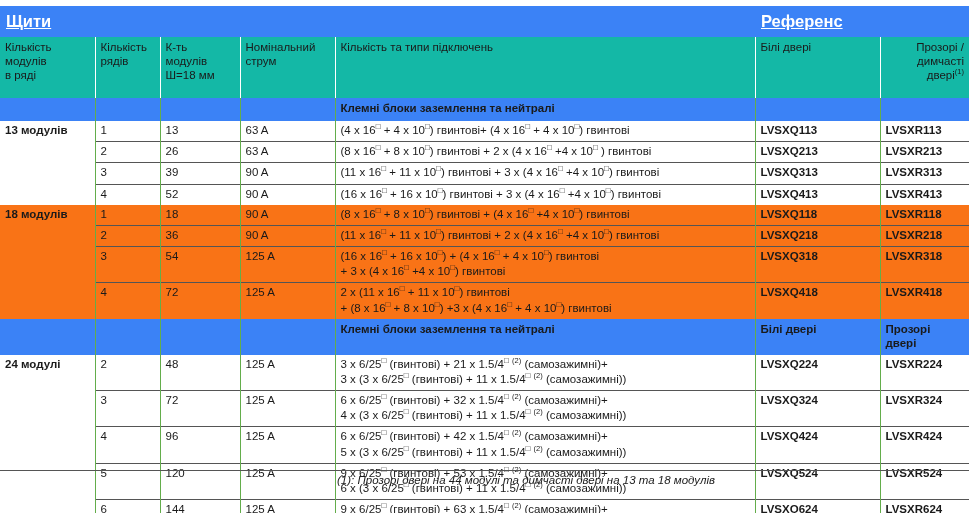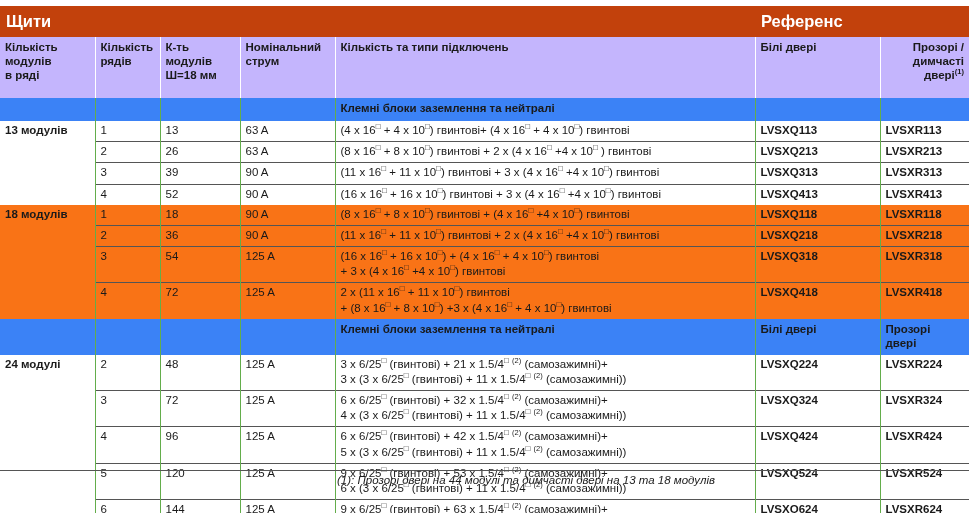--- a/index.html
+++ b/index.html
@@ -34,35 +34,36 @@
   col.c0 { width: 95px; }
   col.c1 { width: 65px; }
   col.c2 { width: 80px; }
   col.c3 { width: 95px; }
   col.c4 { width: 420px; }
   col.c5 { width: 125px; }
   col.c6 { width: 89px; }
 
   
   tr.title-row td {
-    background: #c2410c;
+    background: #3b82f6;
     color: #ffffff;
     font-weight: bold;
     font-size: 16.5px;
     padding: 3px 6px 4px 6px;
     height: 24px;
     vertical-align: middle;
     border: none;
+    text-decoration: underline;
   }
   td.title-blank { background: #4da343; }
 
   
   tr.subhead td {
-    background: #c4b5fd;
-    font-weight: bold;
+    background: #14b8a6;
+    font-weight: normal;
     font-size: 11.5px;
     line-height: 1.2;
     padding: 4px 5px 5px 5px;
     vertical-align: top;
     border-right: 1.5px solid #ffffff;
     height: 52px;
   }
   tr.subhead td:last-child { border-right: none; text-align: right; }
 
   

